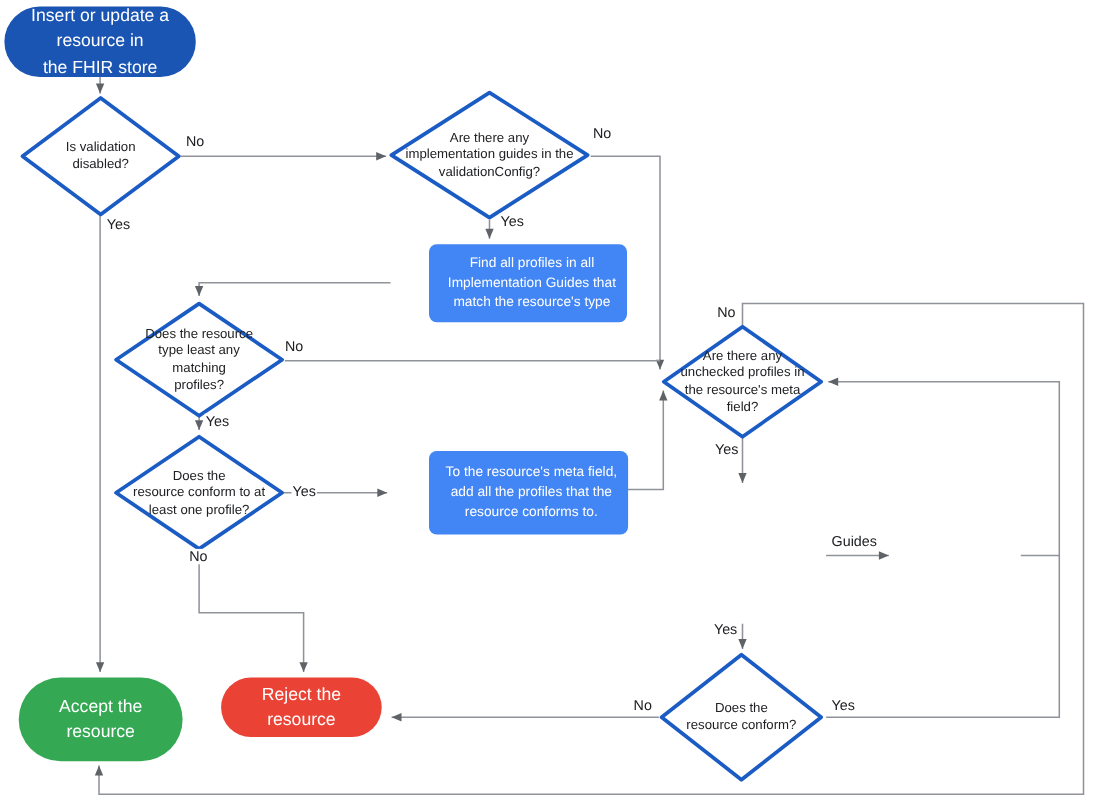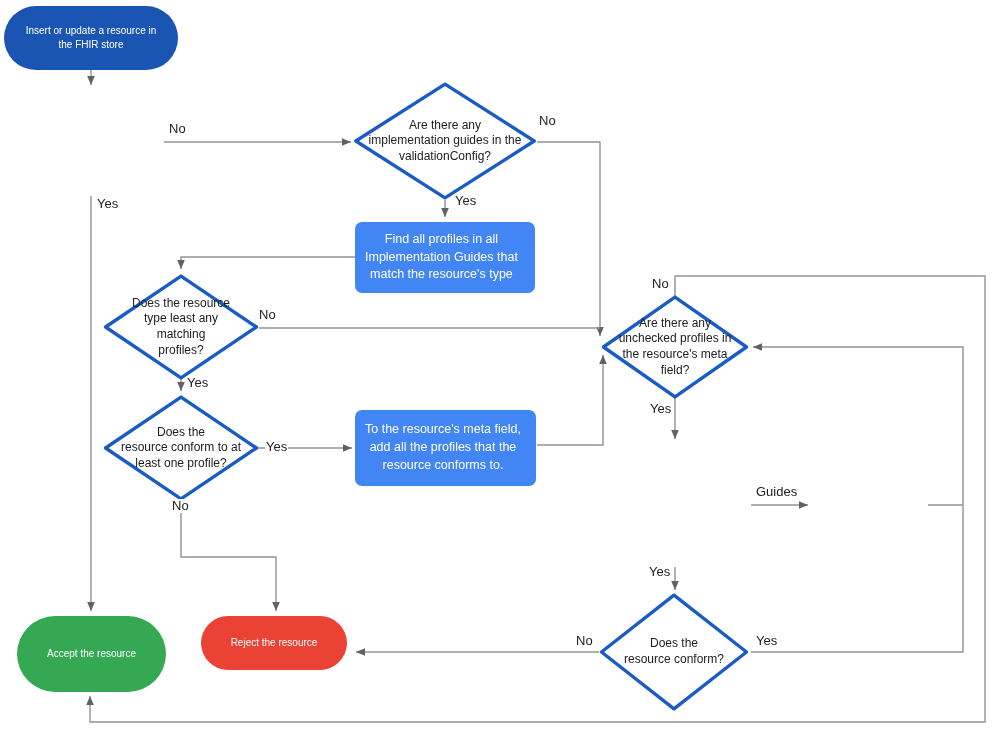--- a/index.html
+++ b/index.html
@@ -4,30 +4,30 @@
 <style>
   html,body{margin:0;padding:0;background:#ffffff;}
   .canvas{
     position:relative;width:994px;height:731px;background:#ffffff;overflow:hidden;
     font-family:"Liberation Sans",sans-serif;
   }
   #edge-layer{position:absolute;left:0;top:0;width:994px;height:731px;z-index:1;}
   .node{position:absolute;box-sizing:border-box;z-index:2;}
   .terminator{
     border-radius:999px;display:flex;align-items:center;justify-content:center;
-    text-align:center;color:var(--text-light);font-size:10px;line-height:1.45;
+    text-align:center;color:var(--text-light);font-size:16px;line-height:1.45;
     padding:4px 18px;white-space:pre-line;
   }
   .start{background:var(--start-fill);}
   .accept{background:var(--accept-fill);text-align:center;}
   .reject{background:var(--reject-fill);}
   .process{
     background:var(--process-fill);border-radius:7px;display:flex;align-items:center;
-    justify-content:flex-start;text-align:center;color:var(--text-light);
-    font-size:12.5px;line-height:1.42;padding:6px 10px;white-space:pre-line;
+    justify-content:flex-end;text-align:center;color:var(--text-light);
+    font-size:12.5px;line-height:1.42;padding:6px 10px;white-space:pre-line;margin-left:35px;
   }
   .diamond{background:transparent;}
   .diamond svg{position:absolute;left:0;top:0;width:100%;height:100%;overflow:visible;}
   .diamond polygon{
     fill:#ffffff;stroke:var(--diamond-stroke);stroke-width:3.4;
     vector-effect:non-scaling-stroke;stroke-linejoin:round;
   }
   .dtext{
     position:absolute;inset:0;display:flex;align-items:center;justify-content:center;
     text-align:center;font-size:12px;line-height:1.3;color:var(--text-dark);
@@ -79,20 +79,26 @@
       <polygon points="356,652 365,648.2 365,655.8" fill="#5f6368"></polygon>
       <polyline points="751,652 963,652 963,347 753,347" fill="none" stroke="#8f9399" stroke-width="1.4"></polyline>
       <polygon points="753,347 762,343.2 762,350.8" fill="#5f6368"></polygon>
     </svg>
 
   <div class="node terminator start" style="left:4px;top:6px;width:174px;height:64px">
     <span>Insert or update a resource in
 the FHIR store</span>
   </div>
 
+  <div class="node diamond" style="left:19px;top:88px;width:145px;height:108px">
+    <svg viewBox="0 0 100 100" preserveAspectRatio="none">
+        <polygon points="50,1 99,50 50,99 1,50"></polygon>
+      </svg>
+    <div class="dtext">Is validation disabled?</div>
+  </div>
 
   <div class="node diamond" style="left:354px;top:83px;width:182px;height:116px">
     <svg viewBox="0 0 100 100" preserveAspectRatio="none">
         <polygon points="50,1 99,50 50,99 1,50"></polygon>
       </svg>
     <div class="dtext tight">Are there any
 implementation guides in the
 validationConfig?</div>
   </div>
 

